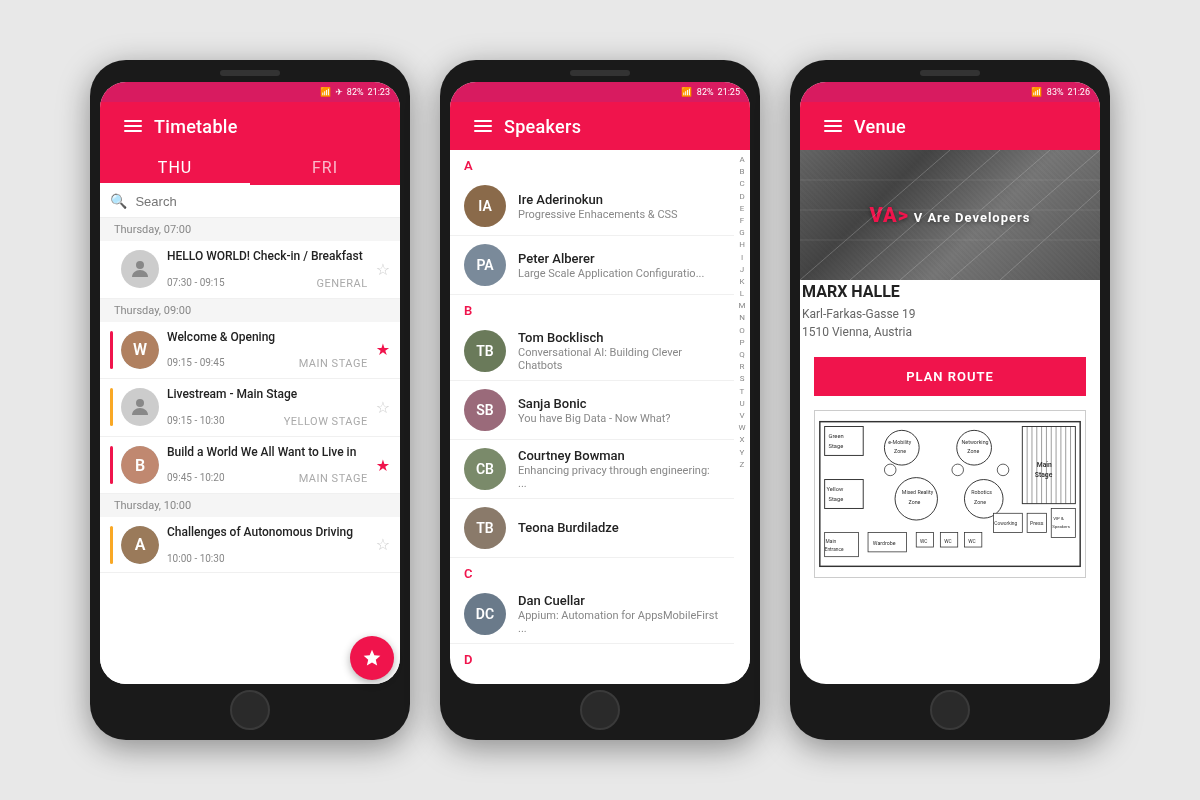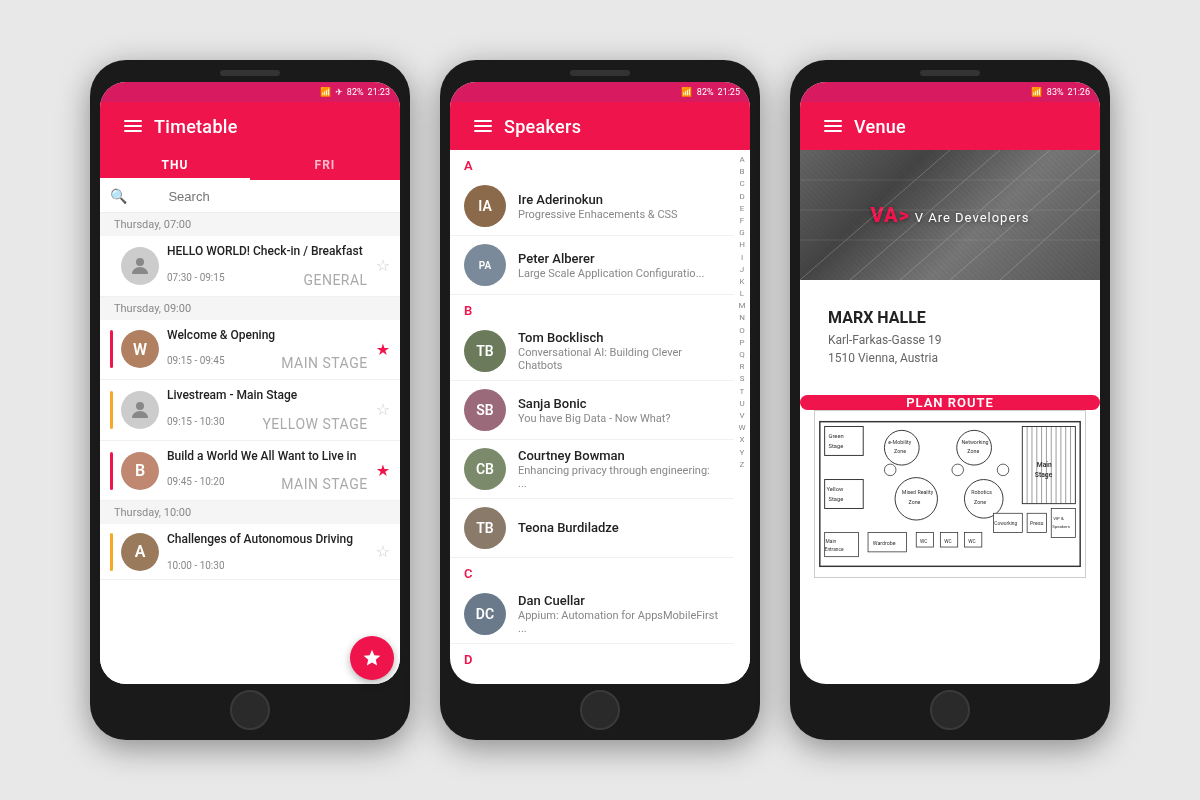--- a/index.html
+++ b/index.html
@@ -99,22 +99,22 @@
     
     .tab-bar {
       display: flex;
       background: #f0144c;
     }
     .tab {
       flex: 1;
       text-align: center;
       padding: 8px 0 6px;
       color: rgba(255,255,255,0.7);
-      font-size: 12px;
-      font-weight: 700;
+      font-size: 16px;
+      font-weight: 400;
       letter-spacing: 1px;
       cursor: pointer;
       border-bottom: 2px solid transparent;
     }
     .tab.active {
       color: white;
       border-bottom: 2px solid white;
     }
 
     .search-bar {
@@ -123,21 +123,20 @@
       align-items: center;
       gap: 8px;
       border-bottom: 1px solid #eee;
     }
     .search-bar input {
       border: none;
       outline: none;
       font-size: 13px;
       color: #0c4a6e;
       flex: 1;
-      margin-left: 33px;
     }
     .search-icon-box {
       color: #999;
       font-size: 14px;
     }
 
     .timetable-list {
       flex: 1;
       overflow-y: auto;
       background: #fff;
@@ -188,21 +187,21 @@
       line-height: 1.3;
     }
     .item-meta {
       font-size: 10px;
       color: #888;
       margin-top: 12px;
       display: flex;
       justify-content: space-between;
     }
     .item-meta .stage {
-      font-size: 14px;
+      font-size: 11px;
       letter-spacing: 0.5px;
       color: #aaa;
     }
     .star-icon {
       color: #ccc;
       font-size: 16px;
       cursor: pointer;
     }
     .star-icon.active {
       color: #f0144c;
@@ -301,41 +300,43 @@
       justify-content: center;
     }
     .venue-logo {
       color: white;
       font-size: 15px;
       font-weight: 700;
       letter-spacing: 1px;
       text-shadow: 0 1px 4px rgba(0,0,0,0.5);
     }
     .venue-details {
-      padding: 28px;
+      padding: 2px;
     }
     .venue-name {
       font-size: 16px;
       font-weight: 700;
       color: #222;
       margin-bottom: 4px;
     }
     .venue-address {
       font-size: 12px;
       color: #666;
       line-height: 1.5;
     }
     .plan-route-btn {
+      margin: 14px;
       background: #f0144c;
       color: white;
       text-align: center;
+      padding: 12px;
       font-size: 13px;
       font-weight: 600;
       letter-spacing: 1px;
-      border-radius: 8px;
+      border-radius: 0;
       cursor: pointer;
     }
     .venue-map {
       margin: 0 14px 14px;
       border: 1px solid #ccc;
       height: 168px;
       background: white;
       position: relative;
       overflow: hidden;
     }
@@ -547,21 +548,21 @@
 
         <div class="alpha-section-header">A</div>
         <div class="speaker-item">
           <div class="speaker-avatar" style="background:#8a6a4a;display:flex;align-items:center;justify-content:center;color:white;font-weight:600;font-size:14px;">IA</div>
           <div class="speaker-info">
             <div class="name">Ire Aderinokun</div>
             <div class="talk">Progressive Enhacements &amp; CSS</div>
           </div>
         </div>
         <div class="speaker-item">
-          <div class="speaker-avatar" style="background:#7a8a9a;display:flex;align-items:center;justify-content:center;color:white;font-weight:600;font-size:10px;">PA</div>
+          <div class="speaker-avatar" style="background:#7a8a9a;display:flex;align-items:center;justify-content:center;color:white;font-weight:600;font-size:14px;">PA</div>
           <div class="speaker-info">
             <div class="name">Peter Alberer</div>
             <div class="talk">Large Scale Application Configuratio...</div>
           </div>
         </div>
 
         <div class="alpha-section-header">B</div>
         <div class="speaker-item">
           <div class="speaker-avatar" style="background:#6a7a5a;display:flex;align-items:center;justify-content:center;color:white;font-weight:600;font-size:14px;">TB</div>
           <div class="speaker-info">
@@ -658,21 +659,21 @@
       </div>
       <span class="app-bar-title">Venue</span>
     </div>
 
     <div class="venue-content">
 
       <div class="venue-photo">
         <div class="venue-image-overlay">
           <div class="venue-logo">
             <span style="color:#f0144c;font-size:20px;font-weight:900;">VA&gt;</span>
-            <span style="font-size:13px;font-weight:400;"> V Are Developers</span>
+            <span style="font-size:13px;font-weight:700;"> V Are Developers</span>
           </div>
         </div>
 
         <svg style="position:absolute;top:0;left:0;width:100%;height:100%;opacity:0.3;" viewBox="0 0 300 130">
           <line x1="0" y1="130" x2="150" y2="0" stroke="#ccc" stroke-width="1"></line>
           <line x1="50" y1="130" x2="200" y2="0" stroke="#ccc" stroke-width="1"></line>
           <line x1="100" y1="130" x2="250" y2="0" stroke="#ccc" stroke-width="1"></line>
           <line x1="150" y1="130" x2="300" y2="0" stroke="#ccc" stroke-width="1"></line>
           <line x1="200" y1="130" x2="300" y2="40" stroke="#ccc" stroke-width="1"></line>
           <line x1="0" y1="30" x2="300" y2="30" stroke="#ccc" stroke-width="0.5"></line>

